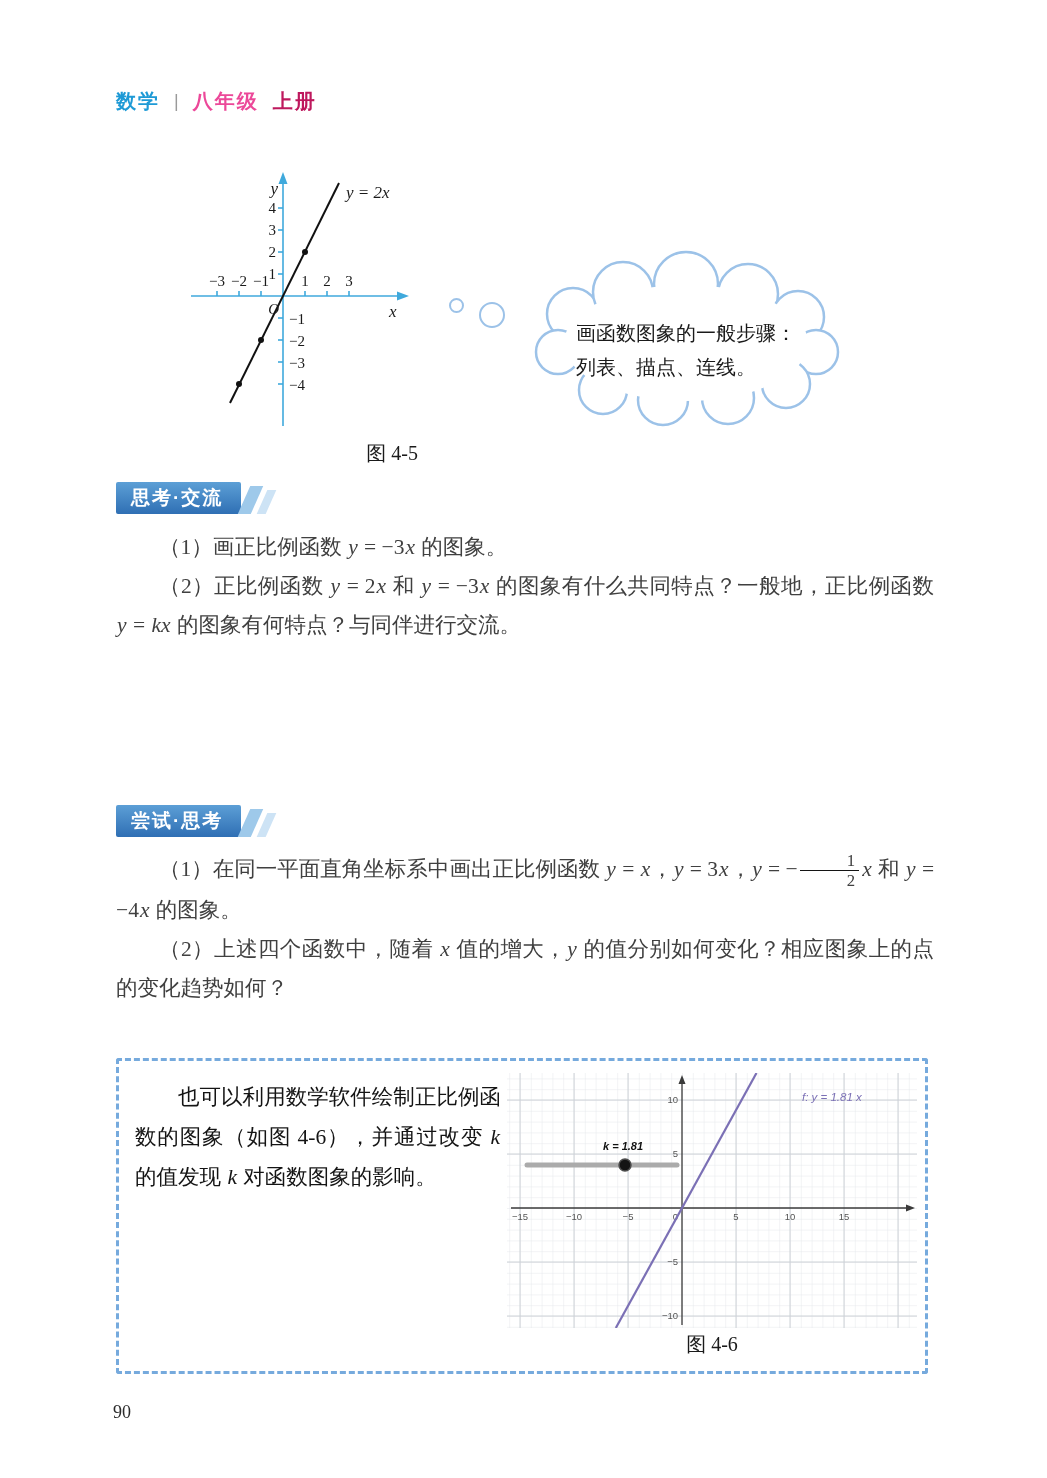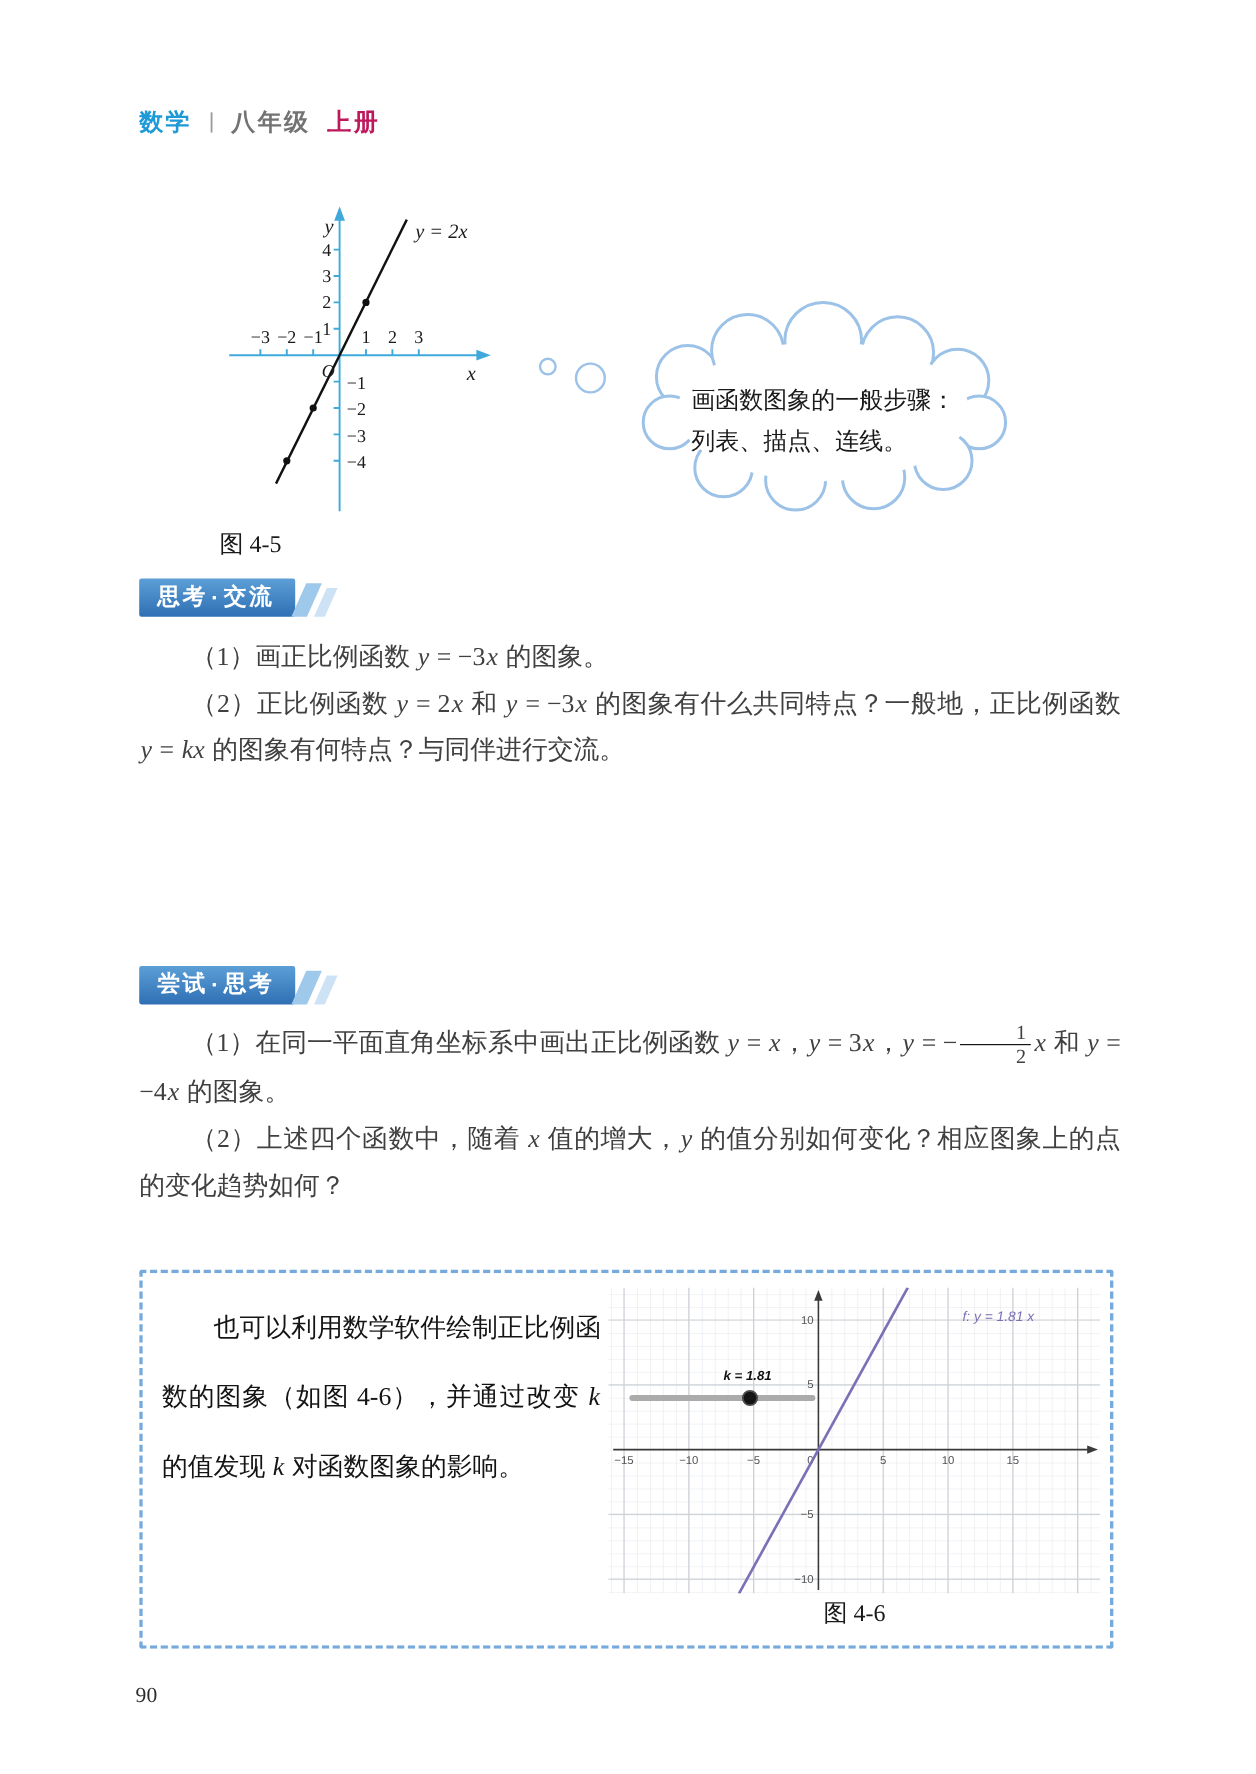--- a/index.html
+++ b/index.html
@@ -7,36 +7,36 @@
   .page {
     position:relative; width:1047px; height:1478px; margin:12px auto;
     background:#ffffff; overflow:hidden;
     font-family:"Liberation Serif", serif; color:#151515;
   }
   
   .header { position:absolute; left:116px; top:76px; font-family:"Liberation Sans",sans-serif;
             font-weight:bold; font-size:20px; display:flex; align-items:center; }
   .header .subject { color:#1e9ad6; letter-spacing:2px; }
   .header .sep { color:#9a9a9a; font-weight:normal; margin:0 14px; font-size:18px; }
-  .header .grade { color:#737373; letter-spacing:2px; }
+  .header .grade { color:#ec4899; letter-spacing:2px; }
   .header .volume { color:#be185d; letter-spacing:2px; margin-left:14px; }
 
   
   .fig45 { position:absolute; left:183px; top:156px; }
-  .fig45-caption { position:absolute; left:183px; top:428px; width:235px; text-align:left;
+  .fig45-caption { position:absolute; left:183px; top:428px; width:235px; text-align:right;
                    font-size:20px; color:#1a1a1a; }
   
   .bubble-dot { position:absolute; border:2px solid #9cc2e8; border-radius:50%; background:#fff; }
   .bubble-dot.small { left:449px; top:286px; width:15px; height:15px; }
   .bubble-dot.large { left:479px; top:290px; width:26px; height:26px; }
   .cloud { position:absolute; left:518px; top:238px; }
 
   
   .badge { position:absolute; height:32px; line-height:32px; padding:0 18px 0 15px;
-           color:#fff; font-family:Liberation Mono, monospace; font-weight:bold;
+           color:#fff; font-family:Liberation Sans, sans-serif; font-weight:bold;
            font-size:19px; letter-spacing:2px;
            background:linear-gradient(180deg,#5c9fd6 0%, #2f6fb4 100%);
            border-radius:2px; }
   .badge::after { content:""; position:absolute; right:-16px; top:4px; width:13px; height:28px;
                   background:#9ec9ea; transform:skewX(-24deg); }
   .badge::before { content:""; position:absolute; right:-30px; top:8px; width:9px; height:24px;
                    background:#cde3f5; transform:skewX(-24deg); }
   .badge-think { left:116px; top:470px; }
   .badge-try   { left:116px; top:793px;text-align:center; }
 
@@ -50,21 +50,21 @@
   i { font-style:italic; padding:0 1px; }
   .frac { display:inline-block; vertical-align:-0.62em; text-align:center; font-size:0.78em;
           line-height:1.15; margin:0 2px; }
   .frac .num { display:block; border-bottom:1.5px solid #141414; padding:0 4px; }
   .frac .den { display:block; padding:0 4px; }
 
   
   .soft-box { position:absolute; left:116px; top:1046px; width:812px; height:316px;
               border:3px dashed #76aadd; border-radius:3px; }
   .soft-text { position:absolute; left:16px; top:16px; width:366px; font-size:21.5px;
-               line-height:58px; text-align:justify; text-indent:2em; color:#141414; }
+               line-height:40px; text-align:justify; text-indent:2em; color:#141414; }
   .fig46 { position:absolute; left:388px; top:12px; }
   .fig46-caption { position:absolute; left:388px; top:270px; width:410px; text-align:center;
                    font-size:20px; color:#1a1a1a; }
 
   .page-number { position:absolute; left:113px; top:1390px; font-size:18px; color:#2b2b2b; }
 
   svg text { user-select:none; }
   .ser { font-family:"Liberation Serif",serif; }
   .san { font-family:"Liberation Sans",sans-serif; }
 </style>

